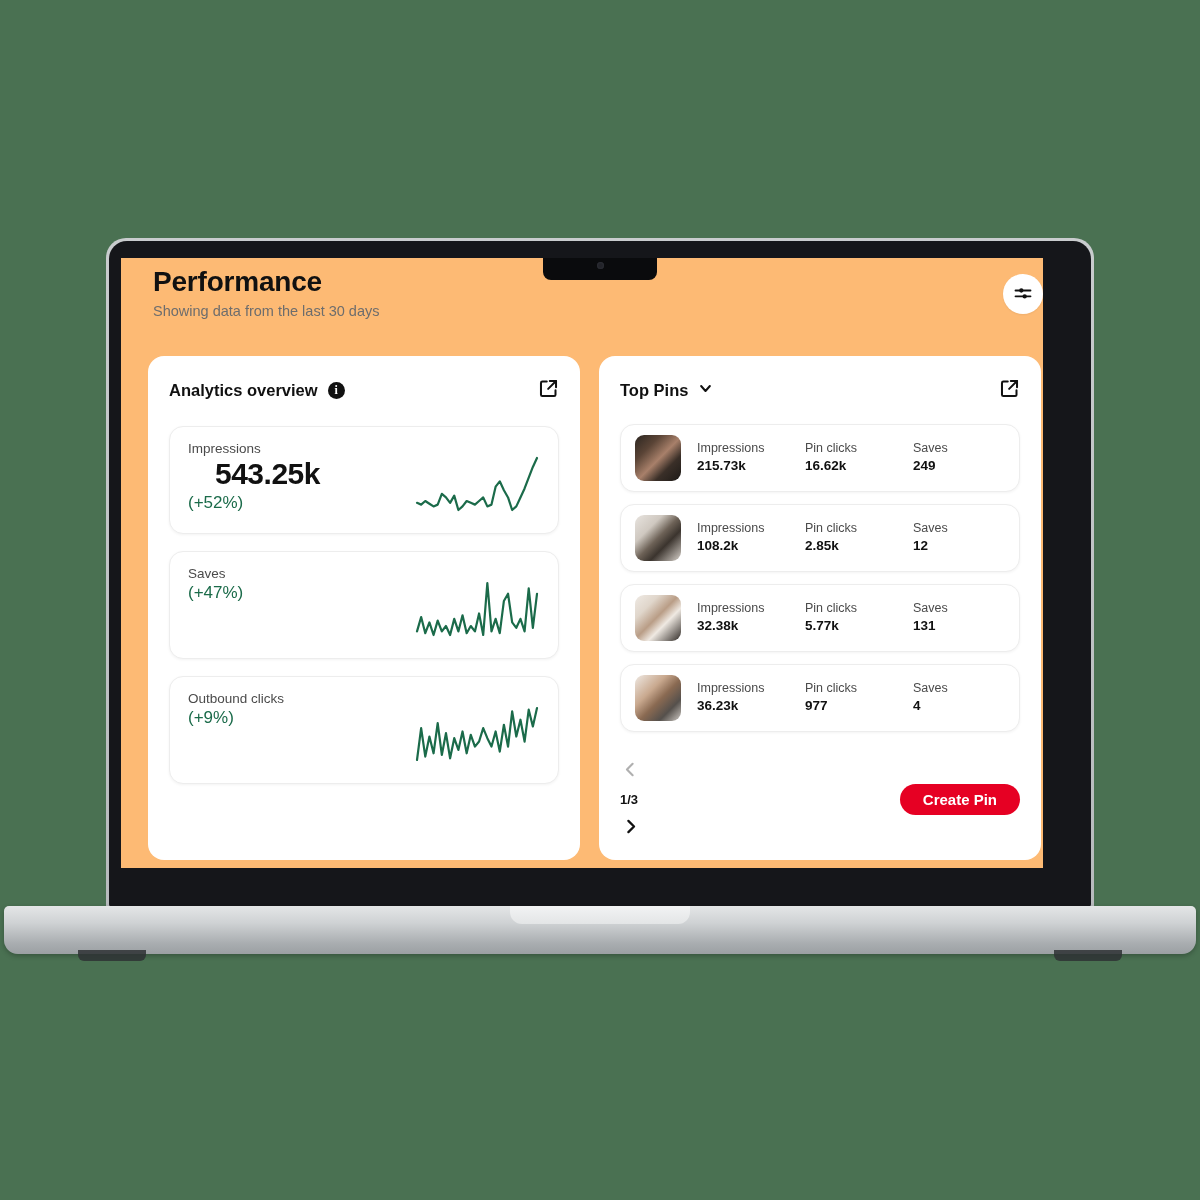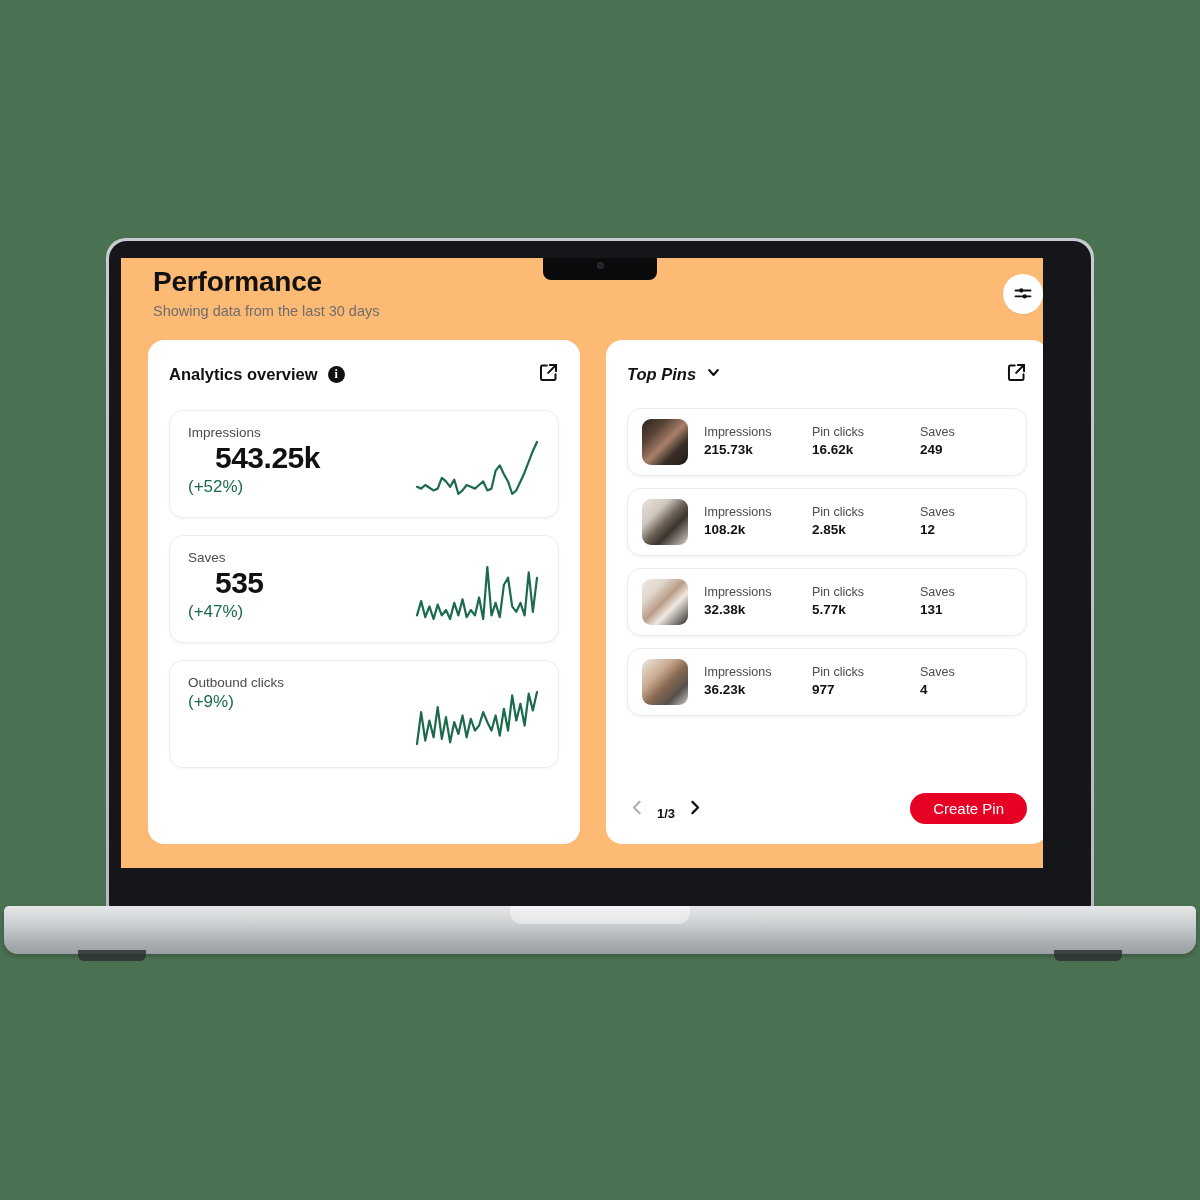--- a/index.html
+++ b/index.html
@@ -85,21 +85,21 @@
   .page-sub { font-size: 14.5px; color: #6d6d6d; margin-top: 5px; text-align: center; }
 
   .settings-btn {
     position: absolute; right: 36px; top: 16px;
     width: 40px; height: 40px; border-radius: 50%;
     background: #fff; border: none; cursor: pointer;
     display: flex; align-items: center; justify-content: center;
     box-shadow: 0 1px 2px rgba(0,0,0,.06);
   }
 
-  .panels { position: absolute; left: 27px; top: 82px; display: flex; gap: 26px; }
+  .panels { position: absolute; left: 27px; top: 98px; display: flex; gap: 19px; }
 
   .panel {
     background: #fff;
     border-radius: 16px;
     padding: 22px 21px 20px 21px;
   }
   .panel.analytics { width: 432px; height: 504px; }
   .panel.toppins  { width: 442px; height: 504px; position: relative; }
 
   .panel-head { display: flex; align-items: center; justify-content: space-between; }
@@ -144,26 +144,26 @@
   .pin-stats { display: flex; flex: 1; }
   .pin-stat { width: 108px; }
   .pin-stat.saves { width: 80px; }
   .stat-label { font-size: 12.5px; color: #4b4b4b; line-height: 1.4; }
   .stat-value { font-size: 13.5px; font-weight: 700; color: #111; line-height: 1.4; }
 
   .pins-footer {
     position: absolute; left: 21px; right: 21px; bottom: 20px;
     display: flex; align-items: center; justify-content: space-between;
   }
-  .pager { display: flex; align-items: flex-end; gap: 9px; }
+  .pager { display: flex; align-items: flex-start; gap: 9px; flex-direction: column; }
   .pager-btn { background: none; border: none; cursor: pointer; padding: 2px; display:flex; }
   .pager-count { font-size: 13px; font-weight: 600; color: #111; }
   .create-pin {
     background: #e60023; color: #fff; border: none; cursor: pointer;
-    font-size: 15px; font-weight: 400; font-family: "Liberation Sans", sans-serif;
+    font-size: 15px; font-weight: 700; font-family: "Liberation Sans", sans-serif;
     padding: 7px 23px; border-radius: 22px;
   }
 </style>
 </head>
 <body>
 
 <div id="laptop">
   <div class="lid"></div>
   <div class="bezel"></div>
 
@@ -211,41 +211,40 @@
               <div class="metric-label">Impressions</div>
               <div class="metric-value">543.25k</div>
               <div class="metric-delta">(+52%)</div>
               <svg class="spark" viewBox="0 0 130 62" preserveAspectRatio="none">
                   <polyline points="5.00,49.83 9.14,51.62 13.28,48.03 17.41,50.72 21.55,53.41 25.69,51.62 29.83,40.86 33.97,44.45 38.10,49.83 42.24,42.66 46.38,57.00 50.52,53.41 54.66,48.03 58.79,49.83 62.93,51.62 67.07,48.03 71.21,44.45 75.34,53.41 79.48,51.62 83.62,33.69 87.76,28.31 91.90,37.28 96.03,44.45 100.17,57.00 104.31,53.41 108.45,44.45 112.59,35.48 116.72,24.72 120.86,13.97 125.00,5.00" fill="none" stroke="#1b6b4a" stroke-width="2.2" stroke-linecap="round" stroke-linejoin="round"></polyline>
                 </svg>
             </div>
 
             <div class="metric-card">
               <div class="metric-label">Saves</div>
-              <div class="metric-value">535</div>
               <div class="metric-delta">(+47%)</div>
               <svg class="spark" viewBox="0 0 130 62" preserveAspectRatio="none">
                   <polyline points="5.00,53.41 9.14,39.07 13.28,55.21 17.41,44.45 21.55,57.00 25.69,42.66 29.83,53.41 33.97,48.03 38.10,57.00 42.24,40.86 46.38,53.41 50.52,37.28 54.66,55.21 58.79,48.03 62.93,53.41 67.07,35.48 71.21,57.00 75.34,5.00 79.48,53.41 83.62,40.86 87.76,55.21 91.90,22.93 96.03,15.76 100.17,44.45 104.31,49.83 108.45,40.86 112.59,53.41 116.72,10.38 120.86,49.83 125.00,15.76" fill="none" stroke="#1b6b4a" stroke-width="2.2" stroke-linecap="round" stroke-linejoin="round"></polyline>
                 </svg>
             </div>
 
             <div class="metric-card">
               <div class="metric-label">Outbound clicks</div>
               <div class="metric-delta">(+9%)</div>
               <svg class="spark" viewBox="0 0 130 62" preserveAspectRatio="none">
                   <polyline points="5.00,57.00 9.14,25.13 13.28,53.65 17.41,33.52 21.55,50.29 25.69,20.10 29.83,51.97 33.97,30.16 38.10,55.32 42.24,35.19 46.38,46.94 50.52,28.48 54.66,50.29 58.79,31.84 62.93,43.58 67.07,38.55 71.21,25.13 75.34,35.19 79.48,43.58 83.62,28.48 87.76,48.61 91.90,21.77 96.03,43.58 100.17,8.35 104.31,33.52 108.45,16.74 112.59,38.55 116.72,6.68 120.86,23.45 125.00,5.00" fill="none" stroke="#1b6b4a" stroke-width="2.2" stroke-linecap="round" stroke-linejoin="round"></polyline>
                 </svg>
             </div>
 
           </div>
         </div>
 
         <div class="panel toppins">
           <div class="panel-head">
-            <button class="panel-title" style="background:none;border:none;cursor:pointer;font-style:italic;">
+            <button class="panel-title" style="background:none;border:none;cursor:pointer;">
               <span>Top Pins</span>
               <span>
                 <svg width="15" height="15" viewBox="0 0 24 24" fill="none" stroke="#111" stroke-width="3.2" stroke-linecap="round" stroke-linejoin="round">
                   <polyline points="5,8 12,16 19,8"></polyline>
                 </svg>
               </span>
             </button>
             <button class="icon-btn">
               <span>
                 <svg width="21" height="21" viewBox="0 0 24 24" fill="none" stroke="#111" stroke-width="2.3" stroke-linecap="round" stroke-linejoin="round">

